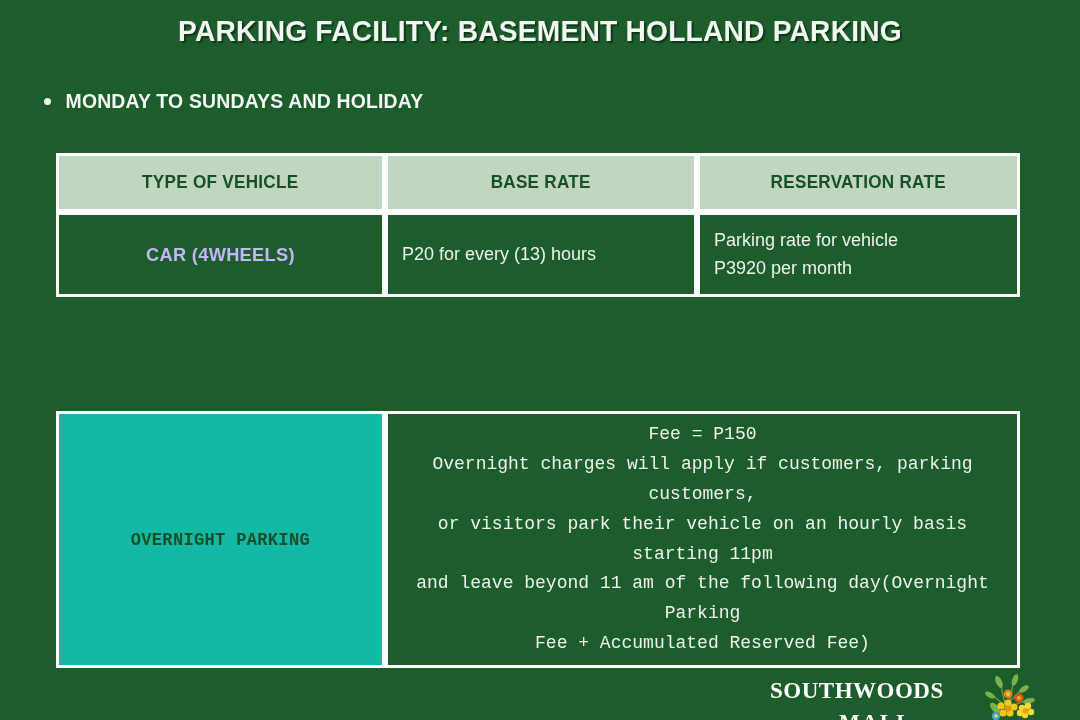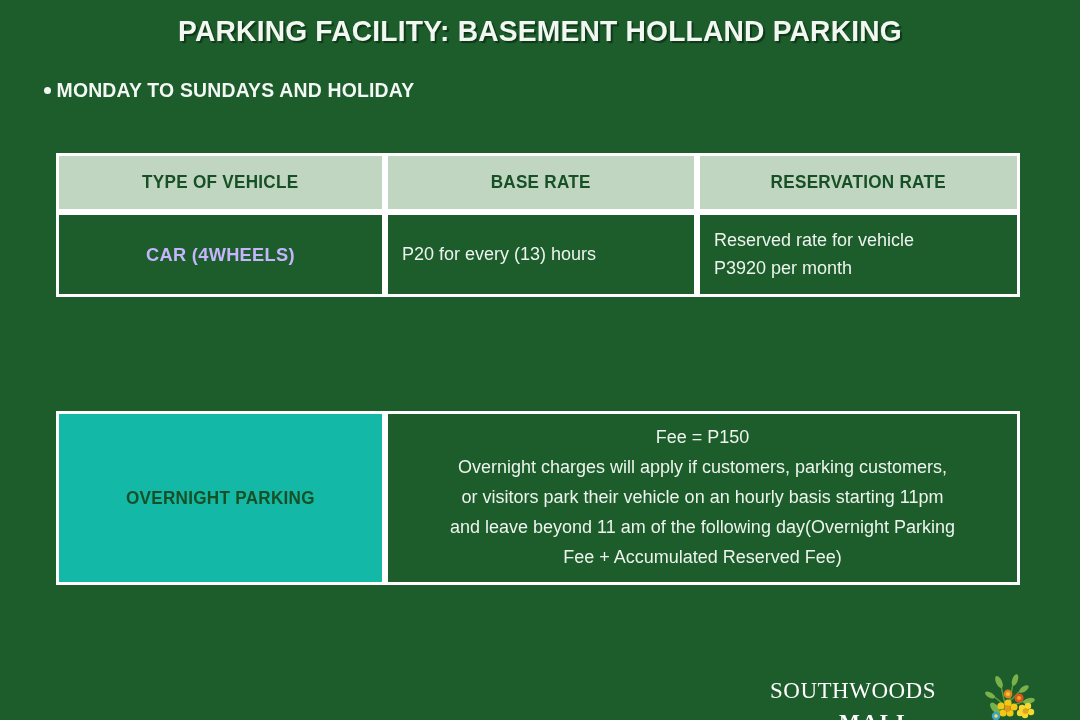--- a/index.html
+++ b/index.html
@@ -26,24 +26,25 @@
     font-size: 30px;
     font-weight: bold;
     letter-spacing: 0.2px;
     transform: scaleX(0.94);
     text-shadow: 2px 2px 1px rgba(10, 45, 18, 0.75);
   }
 
   
   .bullet-line {
     position: absolute;
-    top: 79px;
+    top: 90px;
     left: 44px;
     display: flex;
     align-items: center;
+    gap: 9px;
     color: #f4f8f4;
     font-size: 20px;
     font-weight: bold;
     letter-spacing: 0.2px;
   }
   .bullet-dot {
     width: 7px;
     height: 7px;
     border-radius: 50%;
     background: #f4f8f4;
@@ -108,20 +109,21 @@
     width: 964px;
     border-collapse: separate;
     border-spacing: 0;
   }
   .overnight-table td {
     border: 3px solid #ffffff;
     padding: 0;
     vertical-align: middle;
     box-sizing: border-box;
     height: 174px;
+    font-family: Liberation Mono, monospace;
   }
   .overnight-label {
     width: 329px;
     background: #14b8a6;
     color: #175026;
     font-size: 18px;
     font-weight: bold;
     text-align: center;
     letter-spacing: 0.3px;
   }
@@ -141,21 +143,21 @@
     left: 770px;
     top: 672px;
     width: 310px;
     height: 48px;
     overflow: hidden;
   }
   .logo-word {
     color: #ffffff;
     font-family: "Liberation Serif", serif;
     font-size: 33px;
-    font-weight: normal;
+    font-weight: bold;
     letter-spacing: 0.5px;
     line-height: 0.95;
     font-variant: small-caps;
     text-transform: lowercase;
   }
   .logo-sub {
     color: #ffffff;
     font-family: "Liberation Serif", serif;
     font-size: 31px;
     font-weight: bold;
@@ -195,21 +197,21 @@
       <th class="head-cell"><span>TYPE OF VEHICLE</span></th>
       <th class="head-cell"><span>BASE RATE</span></th>
       <th class="head-cell"><span>RESERVATION RATE</span></th>
     </tr>
   </thead>
   <tbody>
     <tr class="body-row">
       <td class="cell-vehicle"><span>CAR (4WHEELS)</span></td>
       <td class="cell-rate">P20 for every (13) hours</td>
       <td class="cell-rate">
-        <div>Reserved rate for vehicle</div>
+        <div>Parking rate for vehicle</div>
         <div>P3920 per month</div>
       </td>
     </tr>
   </tbody>
 </table>
 
 <table class="overnight-table">
   <tbody>
     <tr>
       <td class="overnight-label"><span>OVERNIGHT PARKING</span></td>

